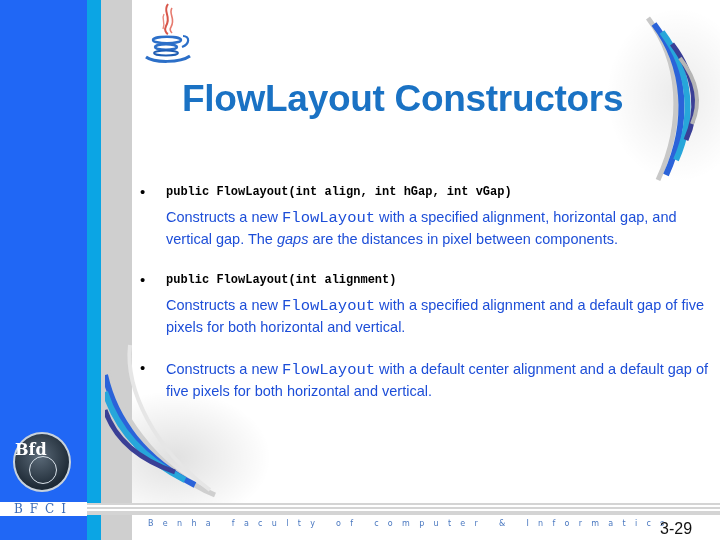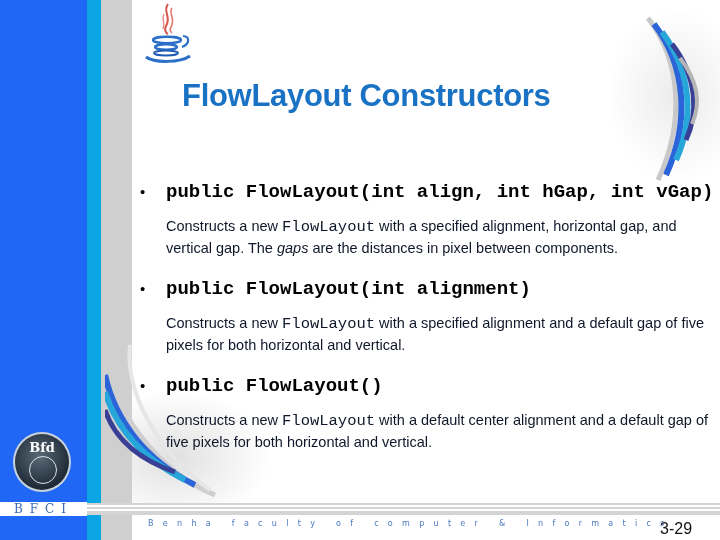--- a/index.html
+++ b/index.html
@@ -10,33 +10,33 @@
   .slide-area { position:absolute; left:132px; top:0; width:588px; height:503px; background:#ffffff; }
   .footer-strip { position:absolute; left:87px; top:503px; width:633px; height:12px; background:#d4d4d4; }
   .footer-line1 { position:absolute; left:87px; top:505px; width:633px; height:2px; background:#ffffff; }
   .footer-line2 { position:absolute; left:87px; top:509px; width:633px; height:2px; background:#ffffff; }
   .footer-inner { position:absolute; left:132px; top:515px; width:588px; height:25px; background:#ffffff; }
   .bfci-strip { position:absolute; left:0; top:502px; width:87px; height:14px; background:#ffffff; }
   .bfci-text { position:absolute; left:0; top:502px; width:87px; height:14px; line-height:14px; text-align:center; font-size:12px; letter-spacing:7px; color:#3a6bb8; font-family:"DejaVu Serif", serif; }
   .footer-text { position:absolute; left:140px; top:519px; font-size:8px; letter-spacing:9.3px; color:#4a78c0; font-family:"DejaVu Sans", sans-serif; white-space:nowrap;padding-left:8px; }
   .page-num { position:absolute; left:660px; top:520px; font-size:16px; color:#111; font-family:"Liberation Sans", sans-serif; }
   .logo-circle { position:absolute; left:13px; top:432px; width:58px; height:60px; border-radius:50%; background:radial-gradient(circle at 45% 40%, #5b6a78, #1e2a36 70%); border:2px solid #c8d2dc; box-sizing:border-box; }
-  .logo-text { position:absolute; left:0; top:6px; width:100%; text-align:center; color:#fff; font-size:13px; font-weight:bold; font-family:"DejaVu Serif", serif; }
+  .logo-text { position:absolute; left:0; top:6px; width:100%; text-align:left; color:#fff; font-size:16px; font-weight:bold; font-family:"DejaVu Serif", serif; }
   .logo-globe { position:absolute; left:14px; top:22px; width:28px; height:28px; border-radius:50%; border:1px solid #d9e2ea; box-sizing:border-box; }
-  .title { position:absolute; left:182px; top:78px; font-size:31px; font-weight:bold; color:#1a72c4; font-family:"Liberation Sans", sans-serif; white-space:nowrap; letter-spacing:-0.3px; }
+  .title { position:absolute; left:182px; top:78px; font-size:37px; font-weight:bold; color:#1a72c4; font-family:"Liberation Sans", sans-serif; white-space:nowrap; letter-spacing:-0.3px; }
   .java-logo { position:absolute; left:138px; top:0; width:60px; height:70px; }
   .swoosh-tr { position:absolute; left:620px; top:10px; width:100px; height:175px; }
   .swoosh-bl { position:absolute; left:105px; top:320px; width:120px; height:180px; }
   .shadow-tr { position:absolute; left:600px; top:0; width:120px; height:190px; background:radial-gradient(ellipse at 65% 50%, rgba(0,0,0,0.08), rgba(0,0,0,0) 65%); }
   .shadow-bl { position:absolute; left:132px; top:390px; width:140px; height:113px; background:radial-gradient(ellipse at 30% 60%, rgba(0,0,0,0.12), rgba(0,0,0,0) 70%); }
   .content { position:absolute; left:140px; top:183px; width:575px; }
   .item { position:relative; margin-bottom:22px; }
   .bullet { position:absolute; left:0; top:0; font-size:15px; color:#000; font-family:"Liberation Sans", sans-serif; }
-  .sig { margin-left:26px; font-family:"Liberation Mono", monospace; font-weight:bold; font-size:19px; color:#000; line-height:19px; white-space:nowrap; }
-  .desc { margin-left:26px; margin-top:14px; font-family:"Liberation Sans", sans-serif; font-size:14.5px; color:#0f172a; line-height:20.5px; }
+  .sig { margin-left:26px; font-family:"Liberation Mono", monospace; font-weight:bold; font-size:12px; color:#000; line-height:19px; white-space:nowrap; }
+  .desc { margin-left:26px; margin-top:5px; font-family:"Liberation Sans", sans-serif; font-size:14.5px; color:#1d4ed8; line-height:20.5px; }
   .code { font-family:"Liberation Mono", monospace; font-size:15.5px; }
   .em { font-style:italic; }
 </style>
 </head>
 <body>
 
 <div class="left-bar"></div>
 <div class="cyan-bar"></div>
 <div class="gray-bar"></div>
 <div class="slide-area"></div>
@@ -94,16 +94,15 @@
     <div class="sig">public FlowLayout(int align, int hGap, int vGap)</div>
     <div class="desc"><span>Constructs a new </span><span class="code">FlowLayout</span><span> with a specified alignment, horizontal gap, and vertical gap.  The </span><span class="em">gaps</span><span> are the distances in pixel between components.</span></div>
   </div>
   <div class="item">
     <span class="bullet">•</span>
     <div class="sig">public FlowLayout(int alignment)</div>
     <div class="desc"><span>Constructs a new </span><span class="code">FlowLayout</span><span> with a specified alignment and a default gap of five pixels for both horizontal and vertical.</span></div>
   </div>
   <div class="item">
     <span class="bullet">•</span>
-    <div class="sig">public FlowLayout()</div>
     <div class="desc"><span>Constructs a new </span><span class="code">FlowLayout</span><span> with a default center alignment and a default gap of five pixels for both horizontal and vertical.</span></div>
   </div>
 </div>
 
 </body></html>

